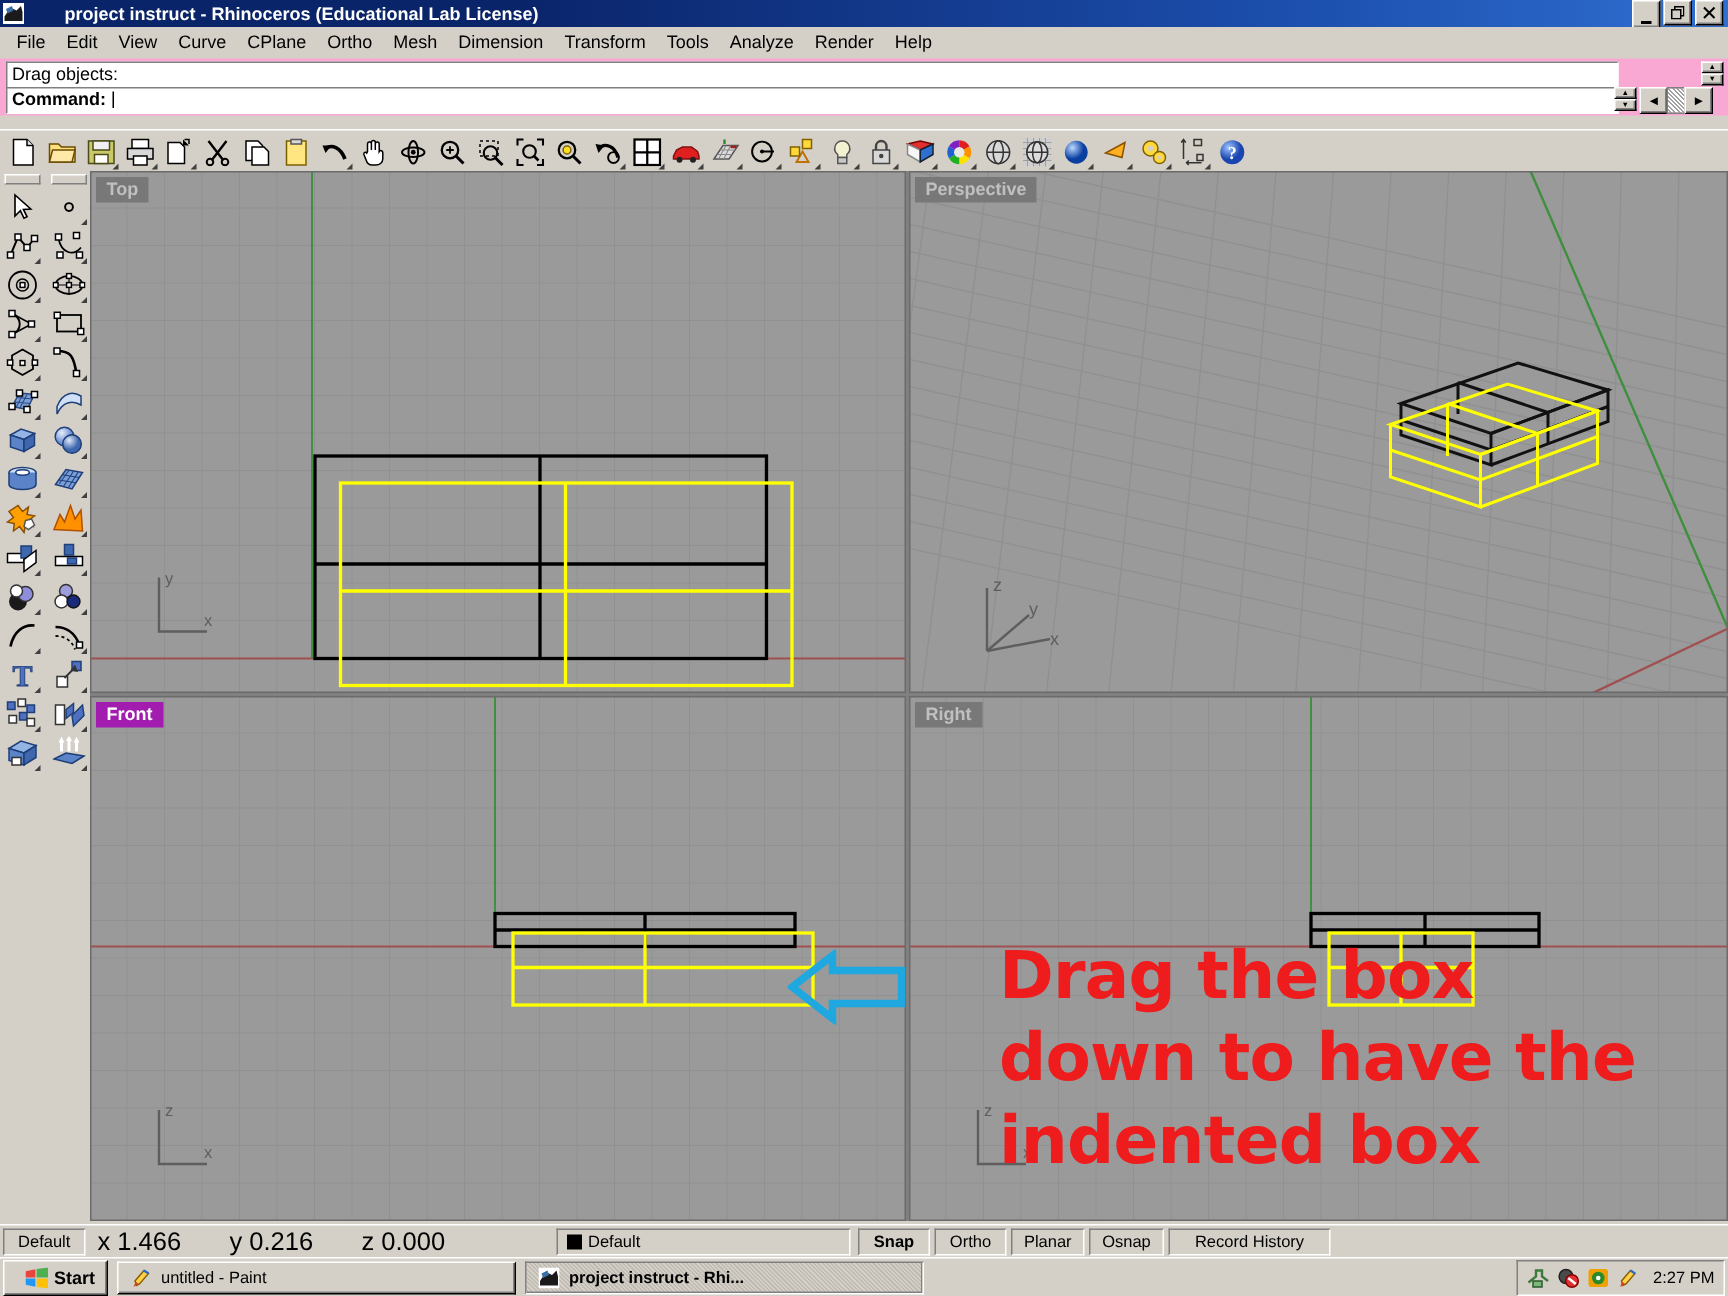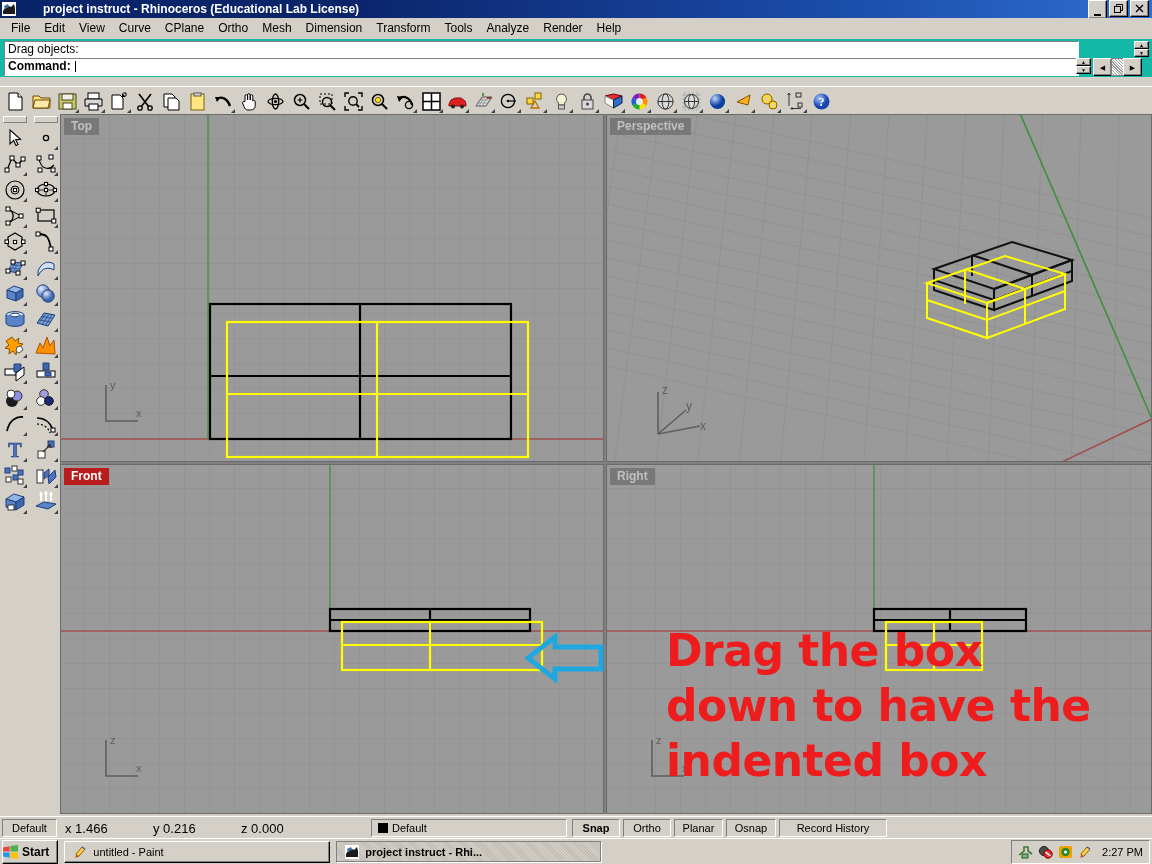--- a/index.html
+++ b/index.html
@@ -33,21 +33,21 @@
   
   .menubar{
     position:absolute;left:0;top:18px;width:1152px;height:20px;
     background:#d4d0c8;display:flex;align-items:center;padding-left:4px;
     border-bottom:1px solid #d4d0c8;
   }
   .menuitem{padding:2px 7px;font-size:12px;color:#000;white-space:nowrap;}
 
   
   .cmdarea{
-    position:absolute;left:0;top:39px;width:1152px;height:38px;background:#14b8a6;
+    position:absolute;left:0;top:39px;width:1152px;height:38px;background:#f9a8d4;
   }
   .cmdline{
     position:absolute;left:4px;width:1070px;height:16px;background:#fff;
     border-top:1px solid #808080;border-left:1px solid #808080;
     border-right:1px solid #fff;border-bottom:1px solid #fff;
     font-size:12px;padding-left:3px;line-height:15px;color:#000;overflow:hidden;white-space:nowrap;
   }
   .cmdline.l1{top:2px;}
   .cmdline.l2{top:19px;font-weight:bold;}
   .cmd-caret{display:inline-block;width:1px;height:11px;background:#000;vertical-align:-2px;margin-left:4px;}
@@ -111,21 +111,21 @@
   .vp-top   {left:0;   top:0;   width:544px;height:348px;}
   .vp-persp {left:546px;top:0;   width:546px;height:348px;}
   .vp-front {left:0;   top:350px;width:544px;height:350px;}
   .vp-right {left:546px;top:350px;width:546px;height:350px;}
   .vp-border{position:absolute;inset:0;border:1px solid #6b6b6b;pointer-events:none;}
   .grid{position:absolute;inset:0;}
   .vplabel{
     position:absolute;left:4px;top:4px;padding:1px 7px 2px 7px;font-size:12px;font-weight:bold;
     color:#c0c0c0;background:#787878;z-index:5;white-space:nowrap;
   }
-  .vplabel.active{color:#ffffff;background:#b91c1c;}
+  .vplabel.active{color:#ffffff;background:#a21caf;}
   .axisicon{position:absolute;font-size:10px;color:#5e5e5e;z-index:4;}
   .axisicon svg{display:block;}
 
   
   .annot{
     position:absolute;z-index:20;color:#ee1c1c;font-weight:bold;
     font-family:"DejaVu Sans", sans-serif;font-size:44px;line-height:55px;
     white-space:pre-line;letter-spacing:-0.5px;margin-left:48px;
   }
   .annot-arrow{position:absolute;z-index:20;}
@@ -133,36 +133,36 @@
   
   .statusbar{
     position:absolute;left:0;top:816px;width:1152px;height:22px;background:#d4d0c8;
     display:flex;align-items:center;border-top:1px solid #fff;
   }
   .sb-cell{
     height:18px;margin-left:2px;display:flex;align-items:center;padding:0 6px;
     border:1px solid #808080;border-right-color:#fff;border-bottom-color:#fff;
     font-size:11px;color:#000;white-space:nowrap;box-sizing:border-box;
   }
-  .sb-plain{height:18px;display:flex;align-items:center;font-size:13px;color:#000;white-space:nowrap;}
+  .sb-plain{height:18px;display:flex;align-items:center;font-size:17px;color:#000;white-space:nowrap;}
   .sb-swatch{width:10px;height:10px;background:#000;margin-right:4px;flex:0 0 auto;}
   .sb-toggle{
     height:18px;display:flex;align-items:center;justify-content:center;
     border:1px solid #808080;border-right-color:#fff;border-bottom-color:#fff;
     font-size:11px;color:#000;margin-left:3px;box-sizing:border-box;
   }
   .sb-toggle.on{font-weight:bold;}
 
   
   .taskbar{
     position:absolute;left:0;top:838px;width:1152px;height:26px;
     background:#d4d0c8;border-top:1px solid #fff;display:flex;align-items:center;
   }
   .startbtn{
-    margin-left:2px;height:22px;display:flex;align-items:center;padding:0 8px 0 0;
+    margin-left:2px;height:22px;display:flex;align-items:center;padding:0 8px 0 14px;
     background:#d4d0c8;border:1px solid #fff;border-right-color:#000;border-bottom-color:#000;
     box-shadow:inset -1px -1px 0 #808080;font-weight:bold;font-size:12px;
   }
   .taskbtn{
     margin-left:6px;height:22px;display:flex;align-items:center;padding:0 8px;
     background:#d4d0c8;border:1px solid #fff;border-right-color:#000;border-bottom-color:#000;
     box-shadow:inset -1px -1px 0 #808080;font-size:11px;width:266px;box-sizing:border-box;
   }
   .taskbtn.active{
     border:1px solid #808080;border-right-color:#fff;border-bottom-color:#fff;

